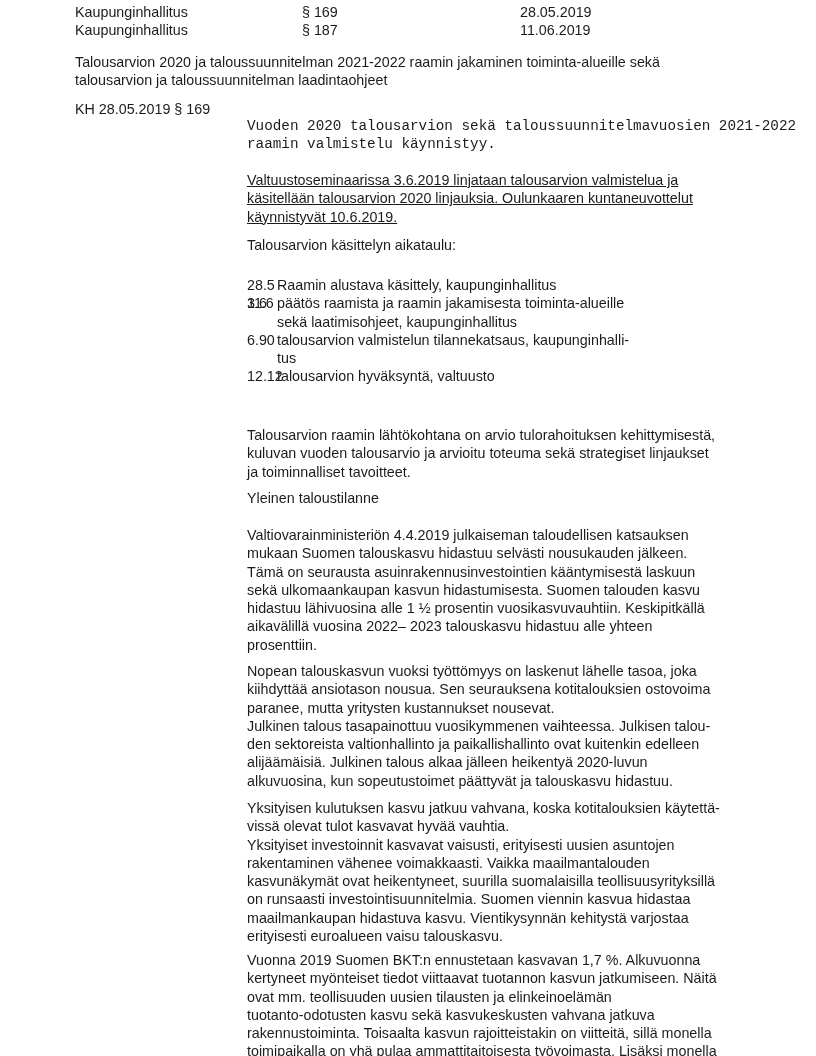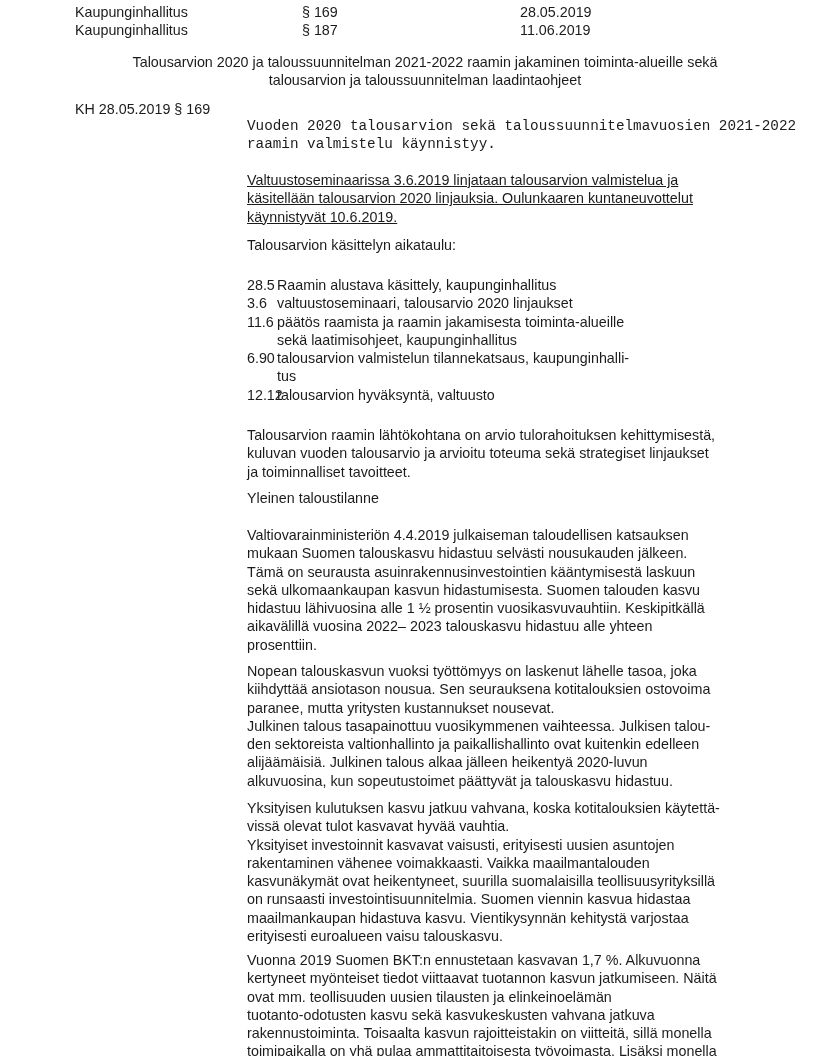--- a/index.html
+++ b/index.html
@@ -43,42 +43,41 @@
     <span class="hdr-section">§ 169</span>
     <span class="hdr-date">28.05.2019</span>
   </div>
   <div class="hdr-row">
     <span class="hdr-committee">Kaupunginhallitus</span>
     <span class="hdr-section">§ 187</span>
     <span class="hdr-date">11.06.2019</span>
   </div>
 </div>
 
-<div class="abs pre" style="left:75px; top:53px; width:700px;text-align:center;">Talousarvion 2020 ja taloussuunnitelman 2021-2022 raamin jakaminen toiminta-alueille sekä
+<div class="abs pre" style="left:75px; top:53px; width:700px;">Talousarvion 2020 ja taloussuunnitelman 2021-2022 raamin jakaminen toiminta-alueille sekä
 talousarvion ja taloussuunnitelman laadintaohjeet</div>
 
 <div class="abs" style="left:75px; top:100px;">KH 28.05.2019 § 169</div>
 
 <div class="abs pre body-col" style="top:117px;font-family:Liberation Mono, monospace;">Vuoden 2020 talousarvion sekä taloussuunnitelmavuosien 2021-2022
 raamin valmistelu käynnistyy.</div>
 
 <div class="abs pre body-col" style="top:171px;text-decoration:underline;">Valtuustoseminaarissa 3.6.2019 linjataan talousarvion valmistelua ja
 käsitellään talousarvion 2020 linjauksia. Oulunkaaren kuntaneuvottelut
 käynnistyvät 10.6.2019.</div>
 
 <div class="abs body-col" style="top:236px;">Talousarvion käsittelyn aikataulu:</div>
 
 <div class="abs body-col" style="top:276px;">
   <div class="sched-row">
     <span class="sched-date">28.5</span>
     <span class="sched-text">Raamin alustava käsittely, kaupunginhallitus</span>
   </div>
   <div class="sched-row">
     <span class="sched-date">3.6</span>
-    <span class="sched-text">valtuustoseminaari, talousarvio 2020 linjaukset</span>
   </div>
   <div class="sched-row">
     <span class="sched-date">11.6</span>
     <span class="sched-text">päätös raamista ja raamin jakamisesta toiminta-alueille
 sekä laatimisohjeet, kaupunginhallitus</span>
   </div>
   <div class="sched-row">
     <span class="sched-date">6.90</span>
     <span class="sched-text">talousarvion valmistelun tilannekatsaus, kaupunginhalli-
 tus</span>

